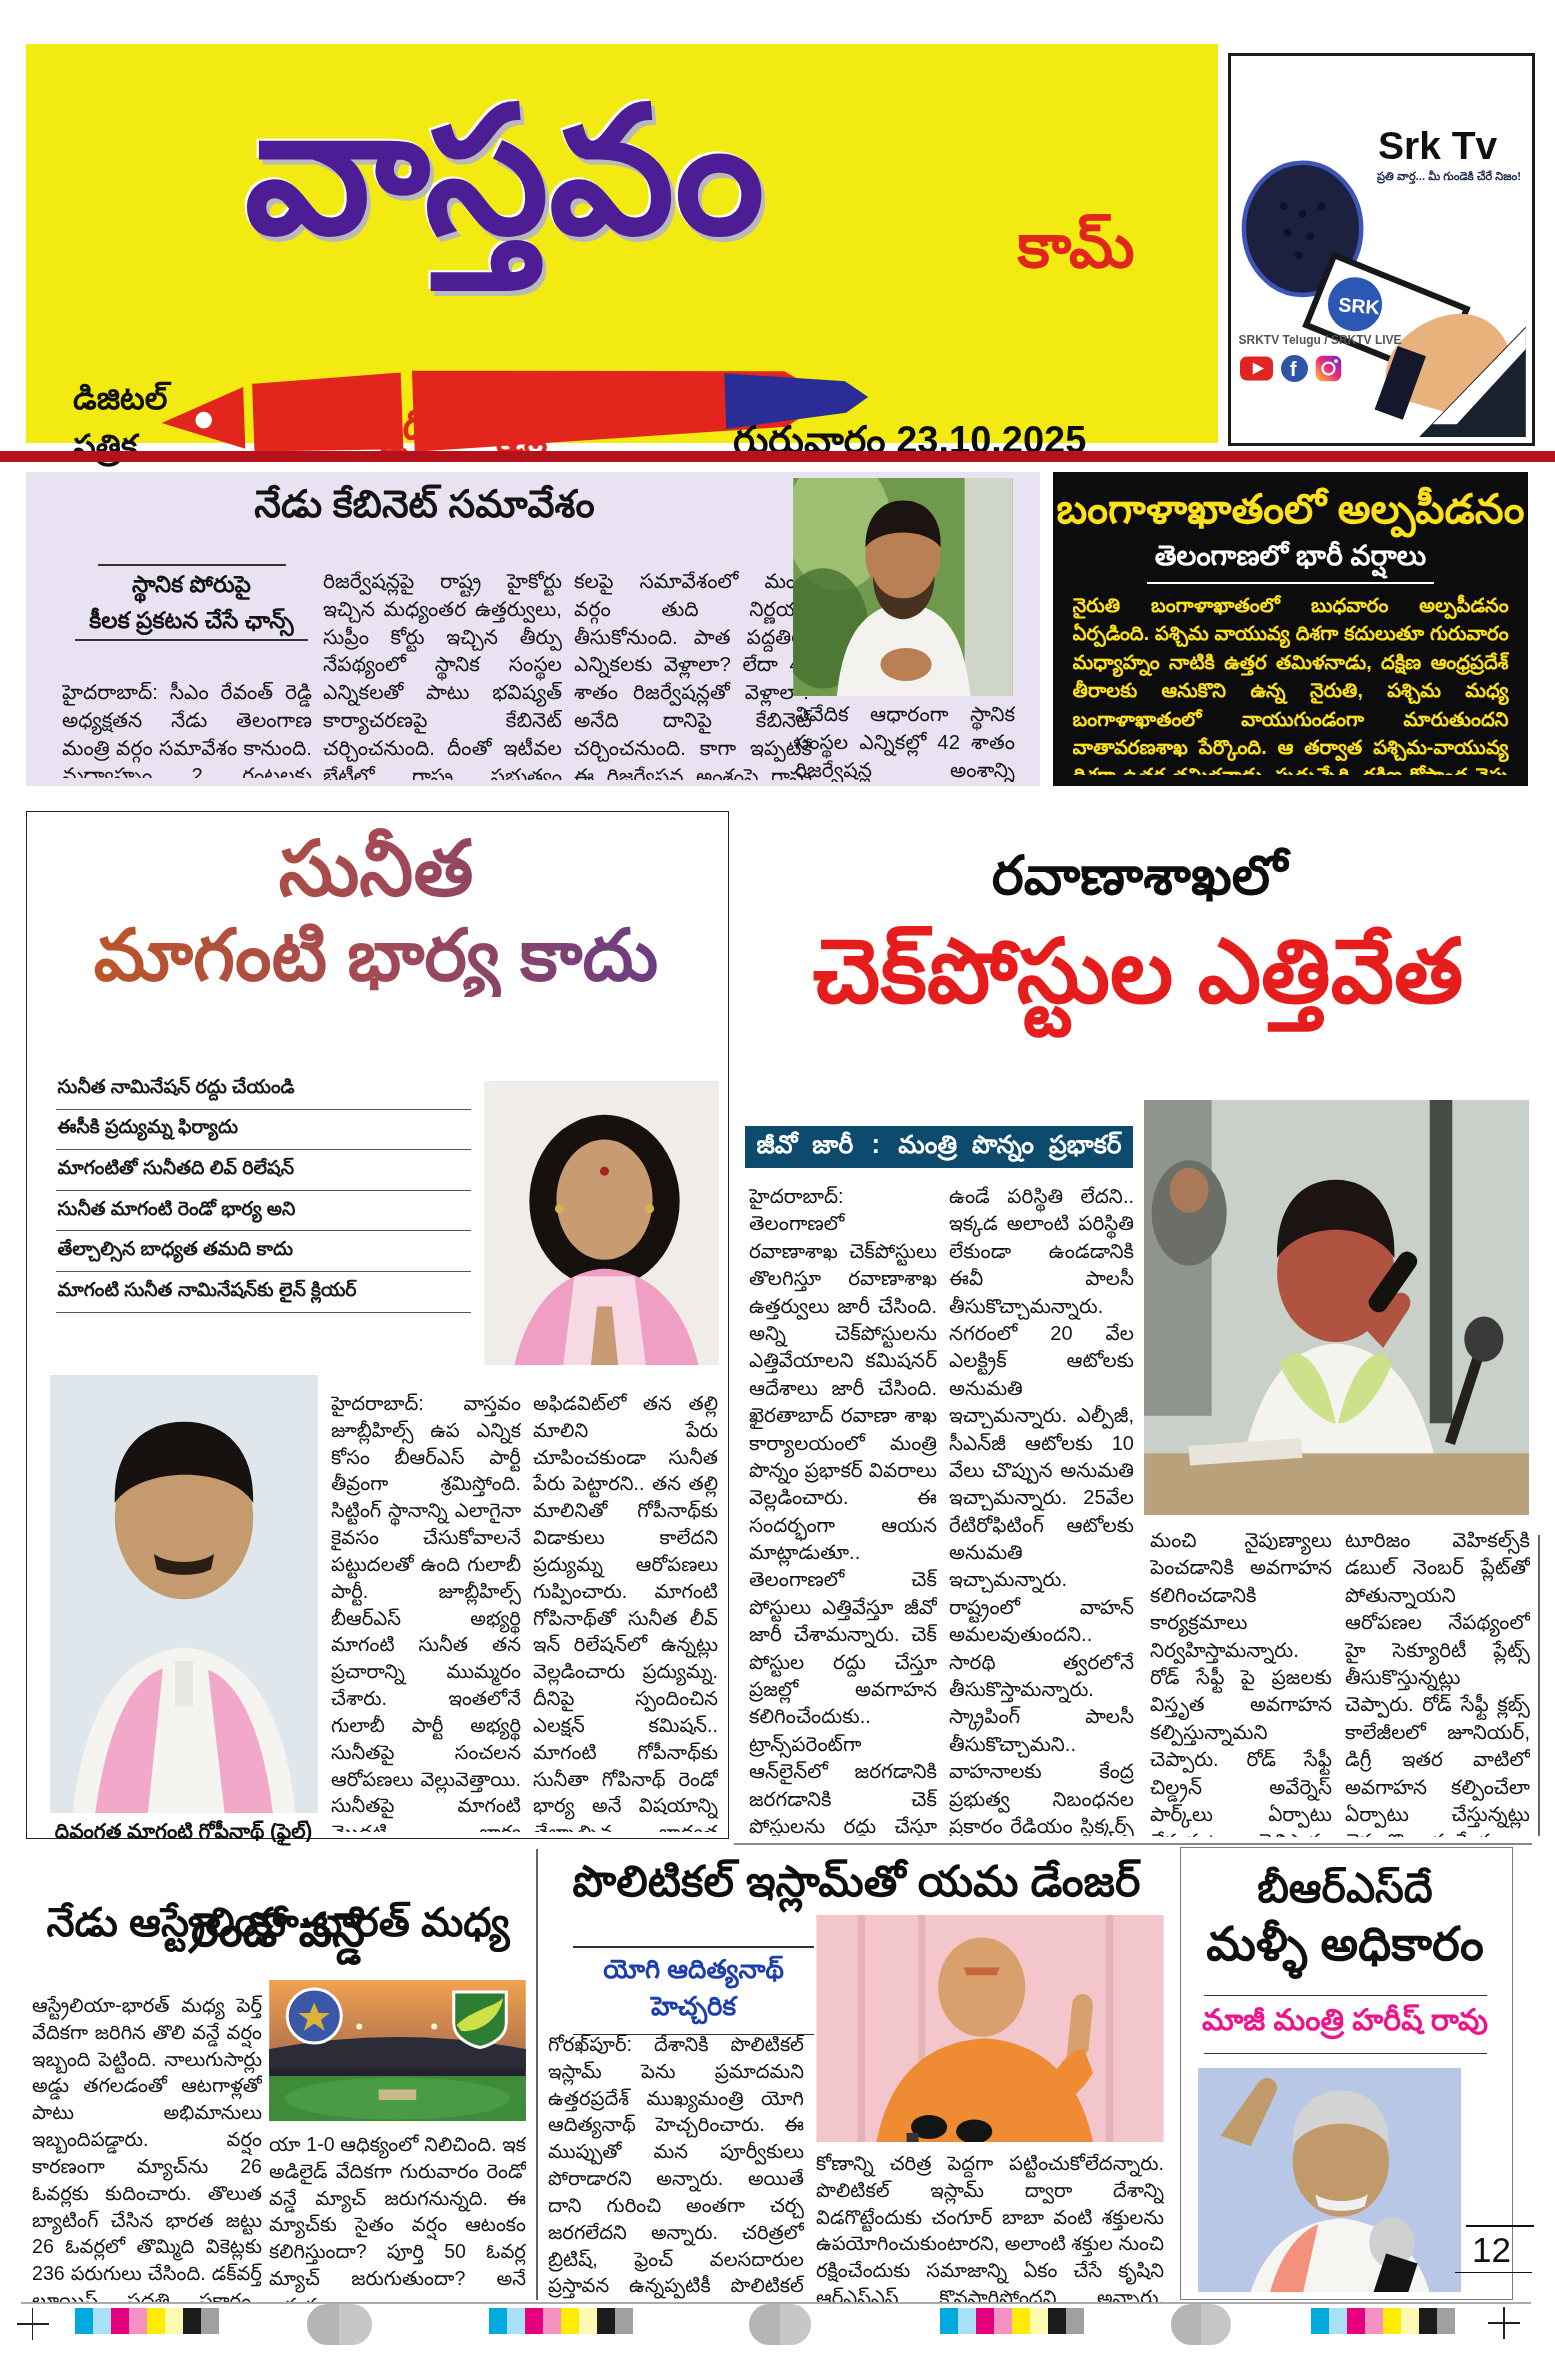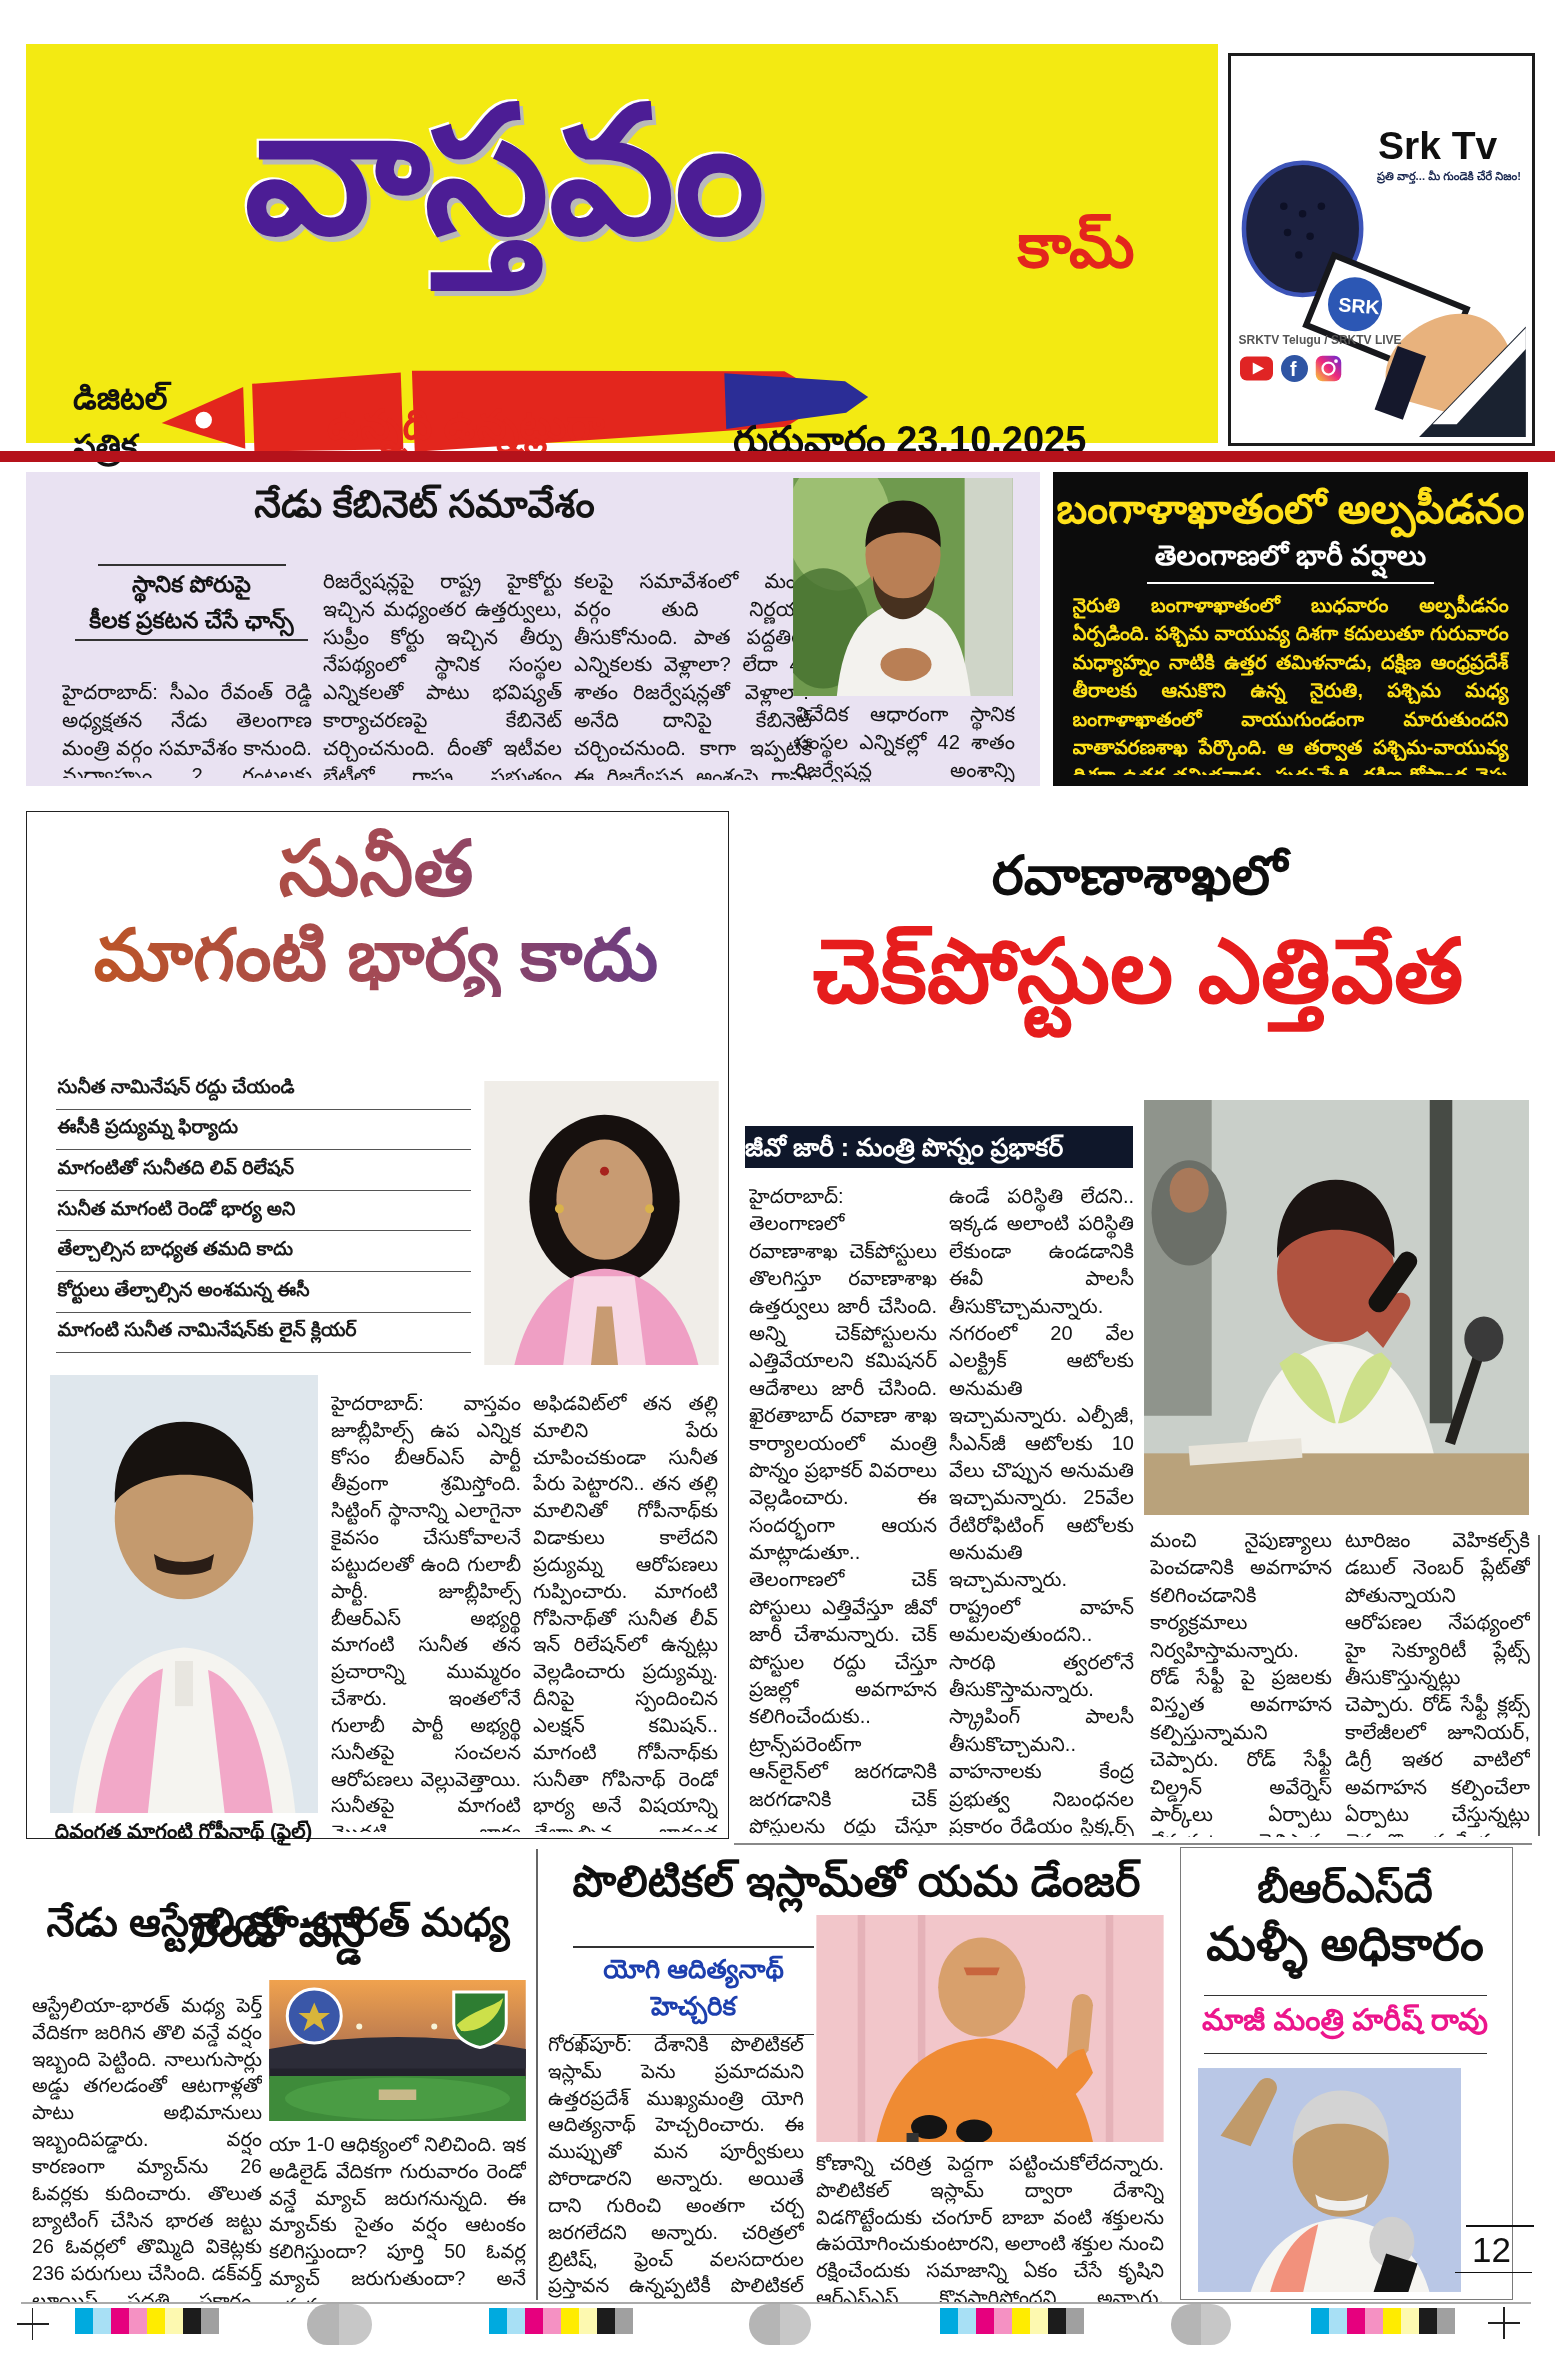--- a/index.html
+++ b/index.html
@@ -45,21 +45,21 @@
   .sunitabox{left:26px;top:811px;width:701px;height:1026px;border:1.5px solid #222;background:#fff;}
   .sun-head{font-weight:bold;background:linear-gradient(90deg,#c2571c,#a34a55,#5c3a8e);
             -webkit-background-clip:text;background-clip:text;color:transparent;line-height:1.15;}
   .sun-bullet{font-size:19px;font-weight:bold;color:#1b1b1b;border-bottom:1.5px solid #555;
               padding:6.8px 1.5px 6.8px 1.5px;}
   .caption{font-size:20.3px;font-weight:bold;color:#111;text-align:center;}
 
   
   .tr-kicker{font-size:54px;font-weight:bold;color:#0e0e0e;}
   .tr-head{font-size:89px;font-weight:bold;color:#e61d1d;line-height:1.05;}
-  .gobar{background:#0f172a;color:#fff;font-weight:bold;font-size:25px;line-height:42px;}
+  .gobar{background:#0c4a6e;color:#fff;font-weight:bold;font-size:25px;line-height:42px;text-align:center;font-family:Liberation Mono, monospace;}
 
   
   .ck-head1{font-size:40px;font-weight:bold;color:#101010;margin-top:48px;}
   .ck-head2{font-size:47px;font-weight:bold;color:#101010;}
   .yg-head{font-size:43px;font-weight:bold;color:#0f0f0f;}
   .yg-sub{font-size:26px;font-weight:bold;color:#1d3fae;}
   .brsbox{left:1180px;top:1847px;width:331px;height:451px;border:1.5px solid #7a7a7a;background:#fff;}
   .brs-h1{font-size:41px;font-weight:bold;}
   .brs-h2{font-size:47px;font-weight:bold;}
   .brs-sub{font-size:30px;font-weight:bold;color:#ec168c;}
@@ -189,21 +189,20 @@
 <div class="abs sunitabox">
   <div class="abs sun-head center" style="left:0;top:12px;width:698px;font-size:77px;">సునీత</div>
   <div class="abs sun-head center" style="left:0;top:102px;width:698px;font-size:72px;">మాగంటి భార్య కాదు</div>
 
   <div class="abs" style="left:29px;top:257px;width:415px;">
     <div class="sun-bullet">సునీత నామినేషన్ రద్దు చేయండి</div>
     <div class="sun-bullet">ఈసీకి ప్రద్యుమ్న ఫిర్యాదు</div>
     <div class="sun-bullet">మాగంటితో సునీతది లివ్ రిలేషన్</div>
     <div class="sun-bullet">సునీత మాగంటి రెండో భార్య అని</div>
     <div class="sun-bullet">తేల్చాల్సిన బాధ్యత తమది కాదు</div>
-    <div class="sun-bullet">కోర్టులు తేల్చాల్సిన అంశమన్న ఈసీ</div>
     <div class="sun-bullet">మాగంటి సునీత నామినేషన్‌కు లైన్ క్లియర్</div>
   </div>
 
   <svg class="abs" style="left:457px;top:269px;" width="235" height="284" viewBox="0 0 312 378">
     <rect width="312" height="378" fill="#f0ede8"></rect>
     <ellipse cx="160" cy="160" rx="100" ry="115" fill="#16100e"></ellipse>
     <ellipse cx="160" cy="158" rx="64" ry="80" fill="#c89b72"></ellipse>
     <circle cx="160" cy="120" r="6" fill="#a7231d"></circle>
     <circle cx="100" cy="170" r="6" fill="#d9b24a"></circle>
       <circle cx="220" cy="170" r="6" fill="#d9b24a"></circle>

